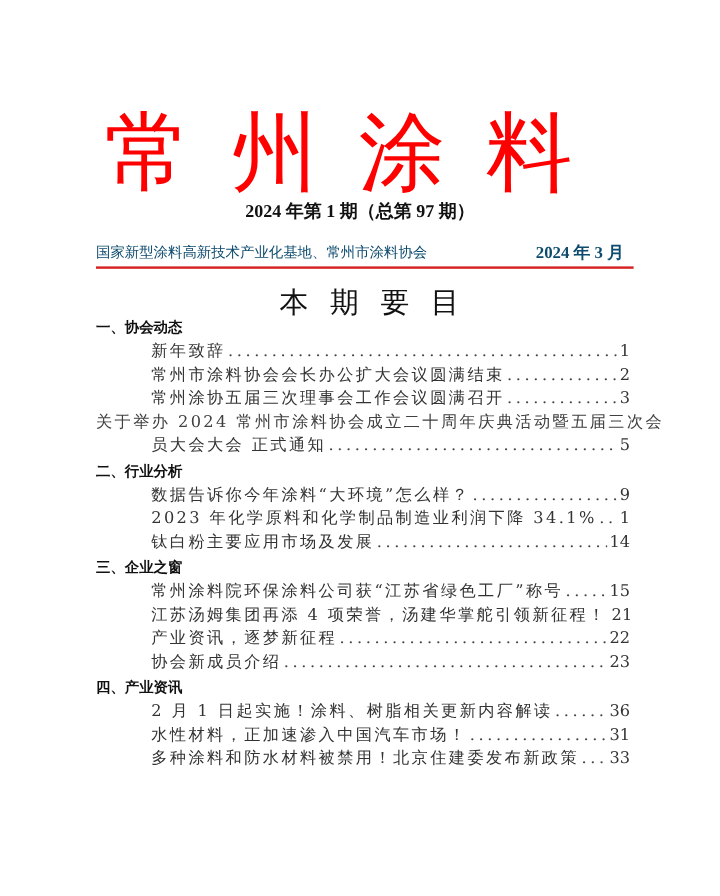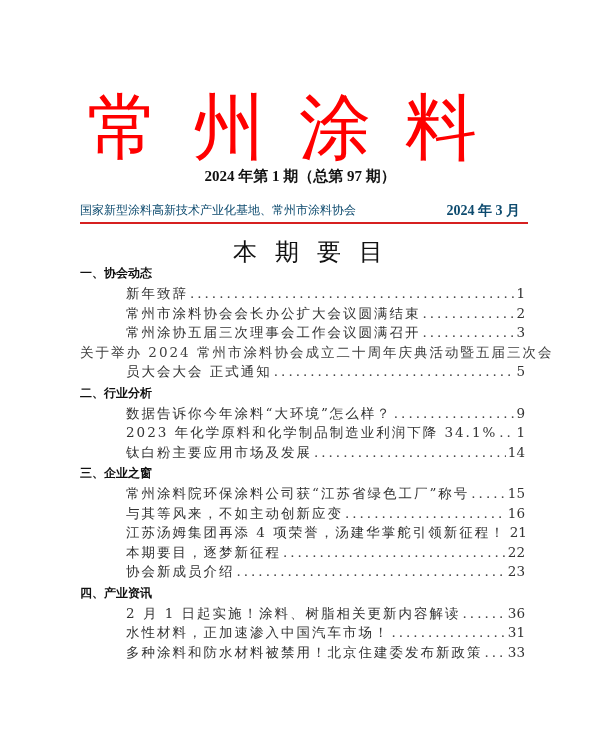--- a/index.html
+++ b/index.html
@@ -85,31 +85,26 @@
     <span class="page">14</span>
   </div>
 
   <div class="sec">三、企业之窗</div>
   <div class="entry">
     <span class="label">常州涂料院环保涂料公司获“江苏省绿色工厂”称号</span>
     <span class="dots"></span>
     <span class="page">15</span>
   </div>
   <div class="entry">
-    <span class="label">与其等风来，不如主动创新应变</span>
-    <span class="dots"></span>
-    <span class="page">16</span>
-  </div>
-  <div class="entry">
     <span class="label">江苏汤姆集团再添 4 项荣誉，汤建华掌舵引领新征程！</span>
     <span class="dots"></span>
     <span class="page">21</span>
   </div>
   <div class="entry">
-    <span class="label">本期要目，逐梦新征程</span>
+    <span class="label">产业资讯，逐梦新征程</span>
     <span class="dots"></span>
     <span class="page">22</span>
   </div>
   <div class="entry">
     <span class="label">协会新成员介绍</span>
     <span class="dots"></span>
     <span class="page">23</span>
   </div>
 
   <div class="sec">四、产业资讯</div>

